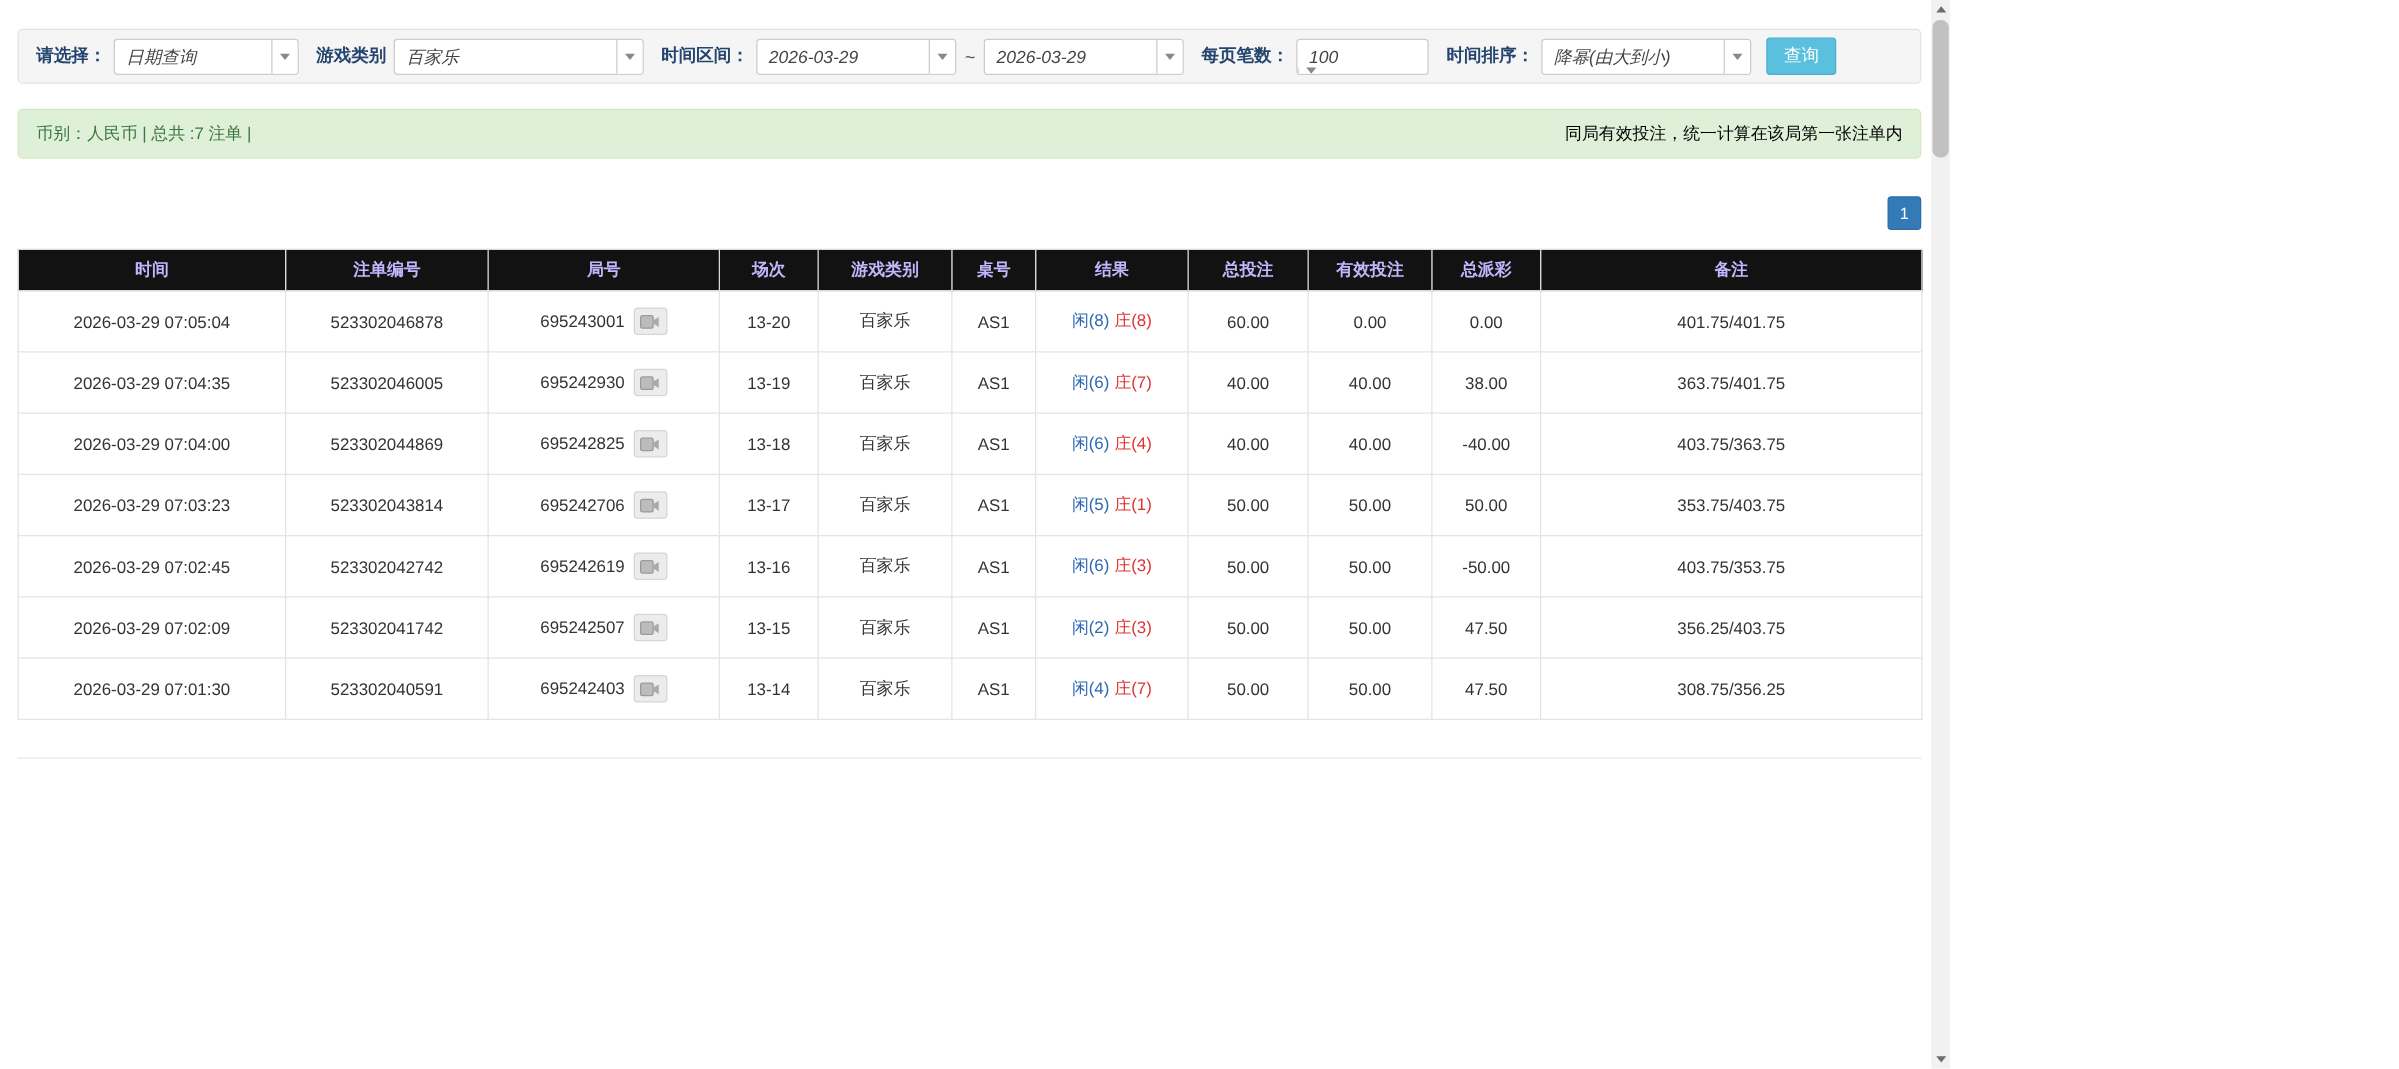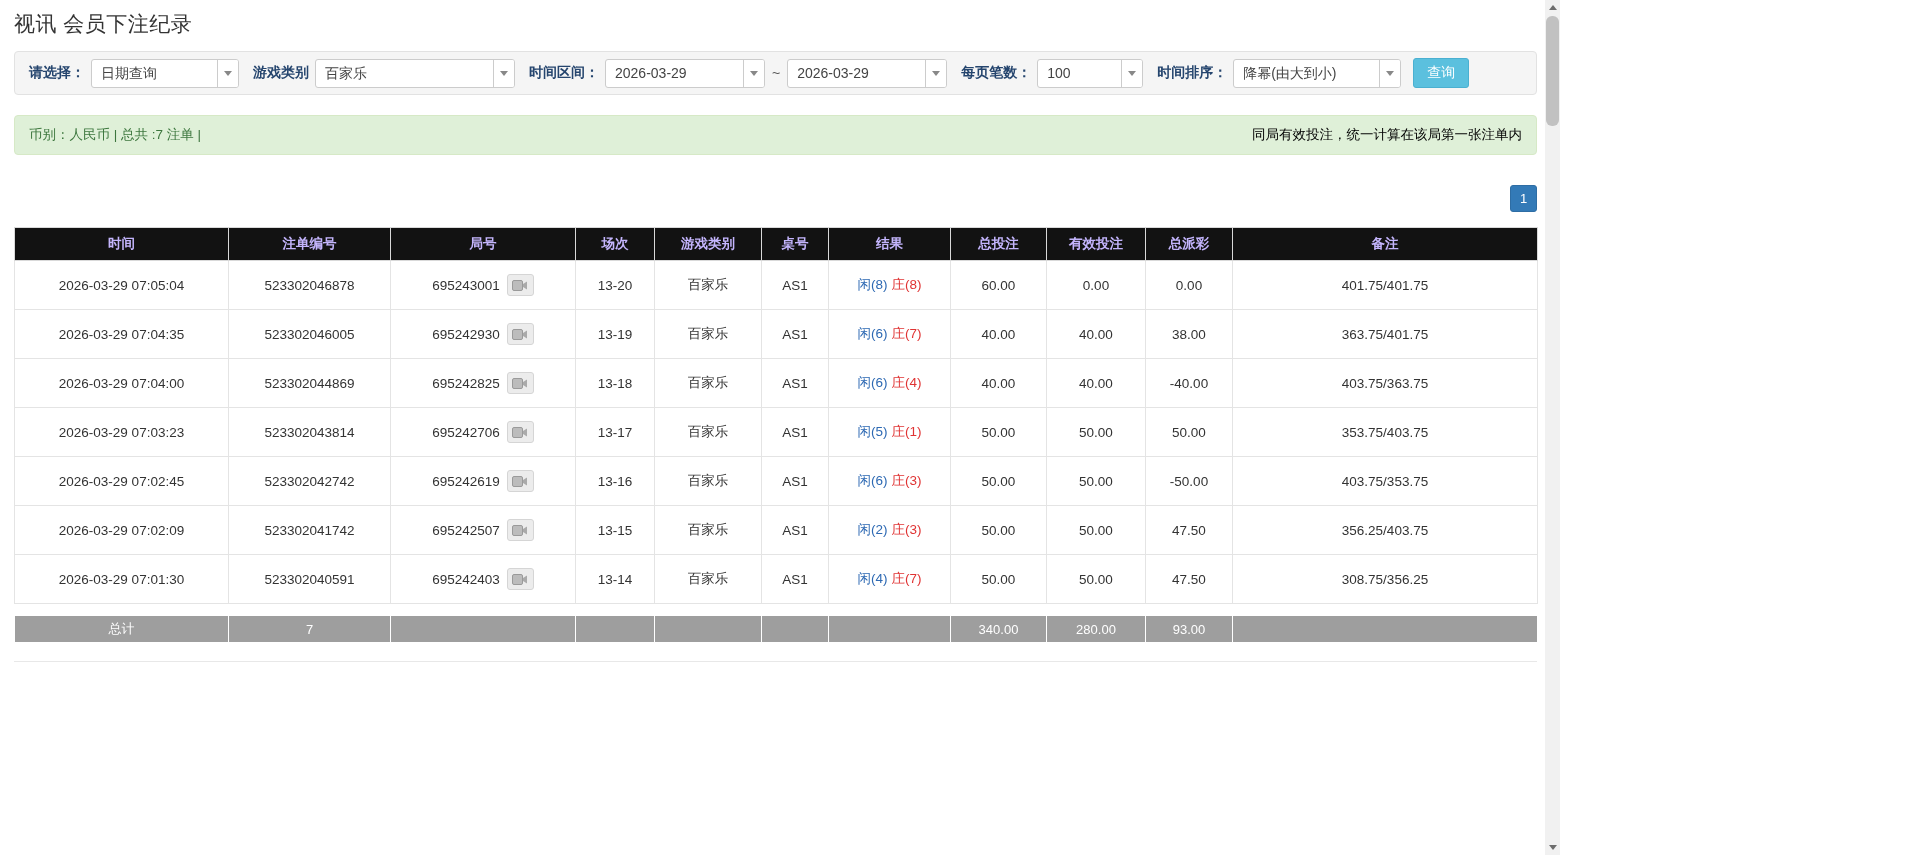--- a/index.html
+++ b/index.html
@@ -10,26 +10,26 @@
 
   .page-title { font-size: 21px; font-weight: 500; color: #333; letter-spacing: 0.5px; }
 
   
   .filter-bar { margin-top: 13px; height: 44px; background: #f5f5f5; border: 1px solid #e2e2e2;
                 border-radius: 4px; display: flex; align-items: center; padding: 0 10px; }
   .flabel { font-weight: bold; font-size: 14px; color: #25456e; margin: 0 6px 0 14px; white-space: nowrap; }
   .flabel.first { margin-left: 4px; }
   .combo { display: flex; height: 29px; background: #fff; border: 1px solid #ccc; border-radius: 3px;
            overflow: hidden; flex: 0 0 auto; }
-  .combo-text { flex: 1; font-size: 14px; color: #444; line-height: 27px; padding: 0 9px; white-space: nowrap; overflow: hidden; }
+  .combo-text { flex: 1; font-size: 14px; color: #444; line-height: 27px; padding: 0 9px; white-space: nowrap; overflow: hidden; font-style: italic; }
   .combo-arrow { width: 21px; border-left: 1px solid #ccc; display: flex; align-items: center; justify-content: center;
                  background: #fff; cursor: pointer; }
   .caret { width: 0; height: 0; border-left: 4px solid transparent; border-right: 4px solid transparent; border-top: 5px solid #888; }
   .w-query { width: 148px; } .w-game { width: 200px; } .w-date { width: 160px; }
-  .w-size { width: 106px; } .w-sort { width: 168px; }
+  .w-size { width: 106px; flex-direction: column; } .w-sort { width: 168px; }
   .tilde { margin: 0 7px; color: #555; font-size: 14px; }
   .search-btn { margin-left: 12px; height: 30px; padding: 0 13px; background: #5bc0de; border: 1px solid #4ab0d1;
                 border-radius: 3px; color: #fff; font-size: 14px; cursor: pointer; }
 
   
   .summary-bar { margin-top: 20px; background: #dff0d8; border: 1px solid #d6e9c6; border-radius: 4px;
                  padding: 10px 14px; display: flex; justify-content: space-between; align-items: center; font-size: 13.5px; }
   .summary-left { color: #3c763d; }
   .summary-right { color: #000000; }
 
@@ -64,21 +64,20 @@
   .scroll-btn.down { bottom: 0; }
   .tri-up { width: 0; height: 0; border-left: 4px solid transparent; border-right: 4px solid transparent; border-bottom: 5px solid #6d6d6d; }
   .tri-down { width: 0; height: 0; border-left: 4px solid transparent; border-right: 4px solid transparent; border-top: 5px solid #6d6d6d; }
   .scroll-thumb { position: absolute; left: 1px; top: 16px; width: 13px; height: 110px; background: #c1c1c1; border-radius: 6px; cursor: pointer; }
 </style>
 </head>
 <body>
 
 <div class="page">
 
-  <div class="page-title">视讯 会员下注纪录</div>
 
   <div class="filter-bar">
     <span class="flabel first">请选择：</span>
     <div class="combo w-query">
       <span class="combo-text">日期查询</span>
       <span class="combo-arrow">
           <i class="caret"></i>
         </span>
     </div>
 
@@ -315,33 +314,20 @@
     <td class="blue-link">50.00</td>
     <td>50.00</td>
     <td>47.50</td>
     <td>308.75/356.25</td>
   </tr>
       </tbody>
     <tbody class="foot">
       <tr class="spacer-row">
           <td colspan="11"></td>
         </tr>
-      <tr class="total-row">
-        <td>总计</td>
-        <td>7</td>
-        <td></td>
-        <td></td>
-        <td></td>
-        <td></td>
-        <td></td>
-        <td>340.00</td>
-        <td>280.00</td>
-        <td>93.00</td>
-        <td></td>
-      </tr>
     </tbody>
   </table>
 
   <div class="bottom-line"></div>
 </div>
 
 <div class="scrollbar">
   <div class="scroll-btn up">
       <i class="tri-up"></i>
     </div>

